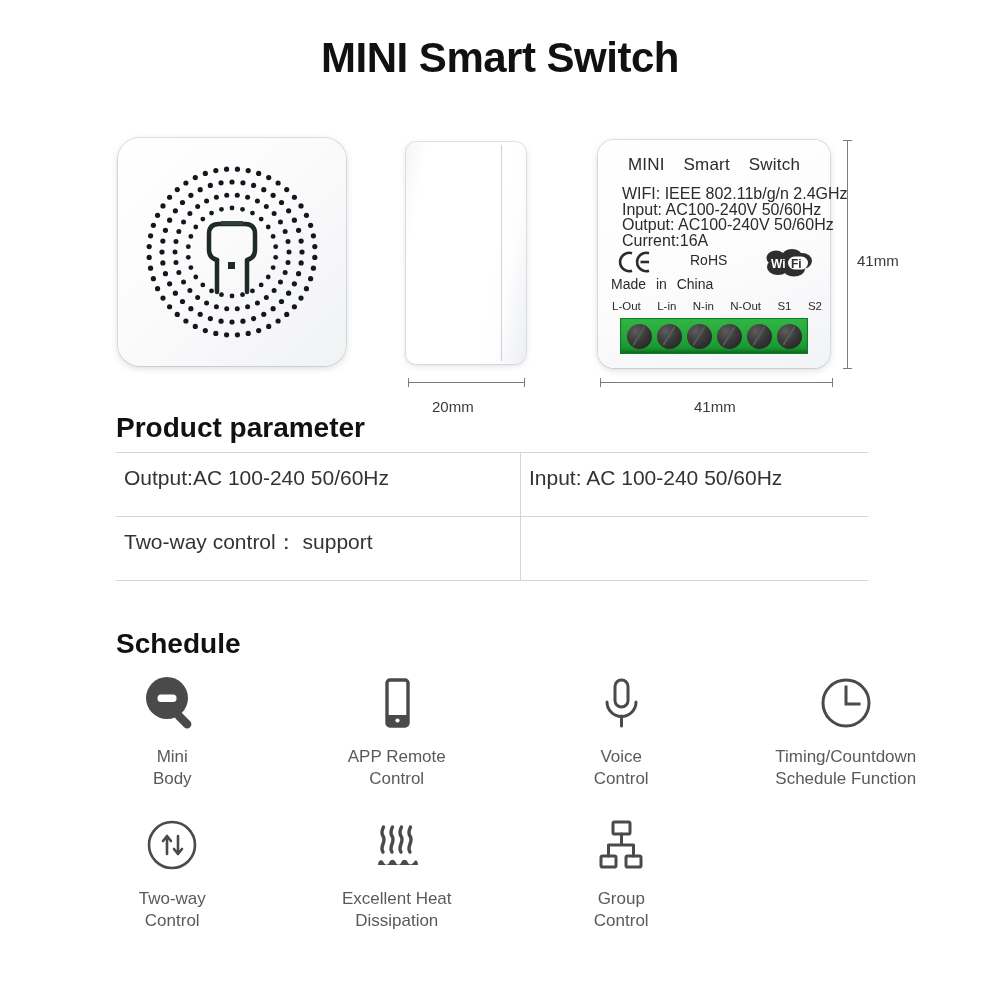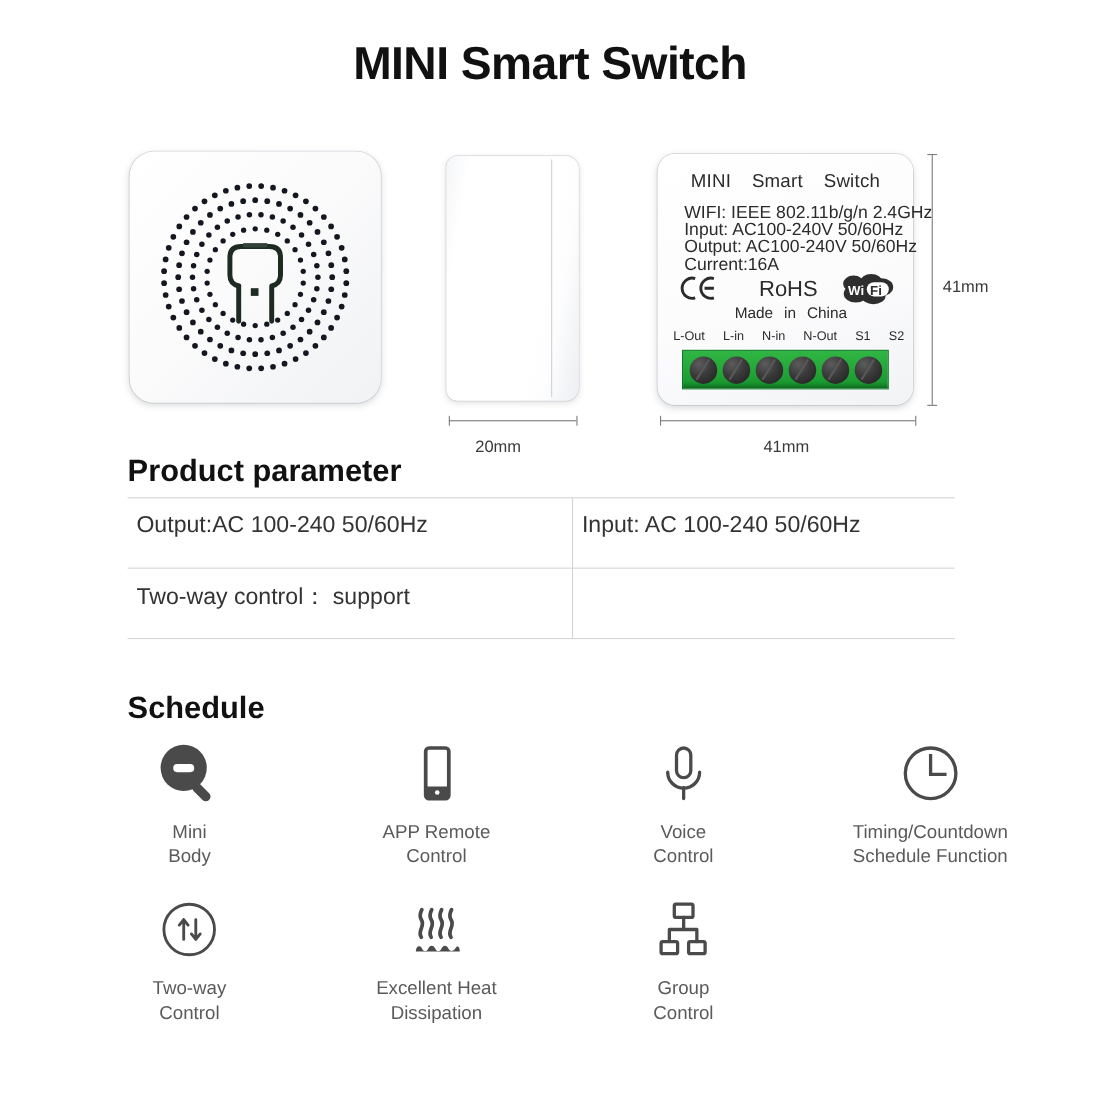--- a/index.html
+++ b/index.html
@@ -124,36 +124,36 @@
     position: absolute;
     left: 20px;
     top: 2px;
     width: 34px;
     height: 24px;
   }
   .rohs-mark {
     position: absolute;
     left: 92px;
     top: 4px;
-    font-size: 20px;
+    font-size: 14px;
     color: #2b2b2b;
   }
   .wifi-badge {
     position: absolute;
     right: 16px;
     top: 0px;
     width: 52px;
     height: 30px;
   }
   .made-in {
     position: absolute;
     top: 136px;
     left: 0;
     width: 232px;
-    text-align: center;
+    text-align: left;
     font-size: 14px;
     color: #2b2b2b;
     padding-left: 10px;
     box-sizing: border-box;
   }
   .made-in span { margin: 0 3px; }
   .terminal-labels {
     position: absolute;
     top: 160px;
     left: 14px;

